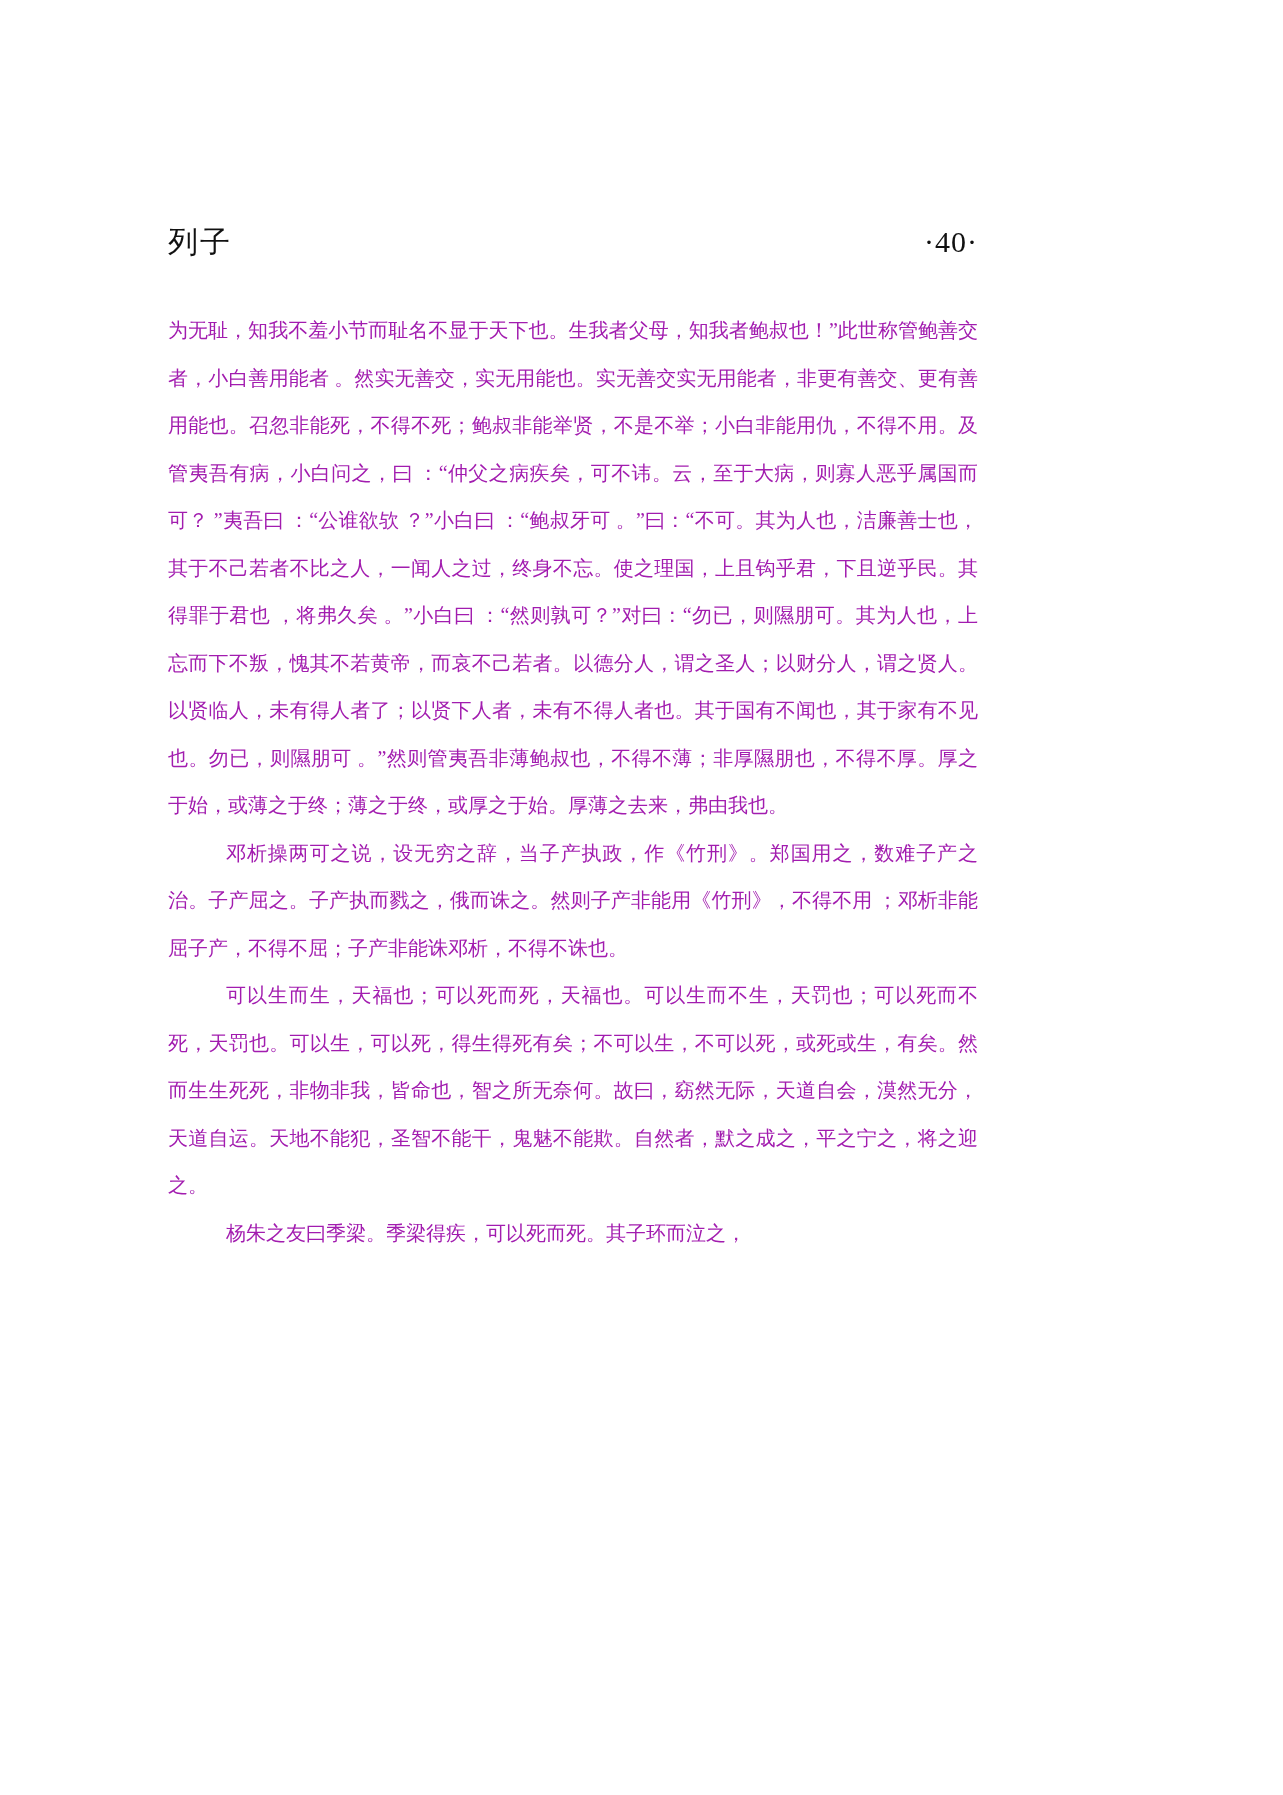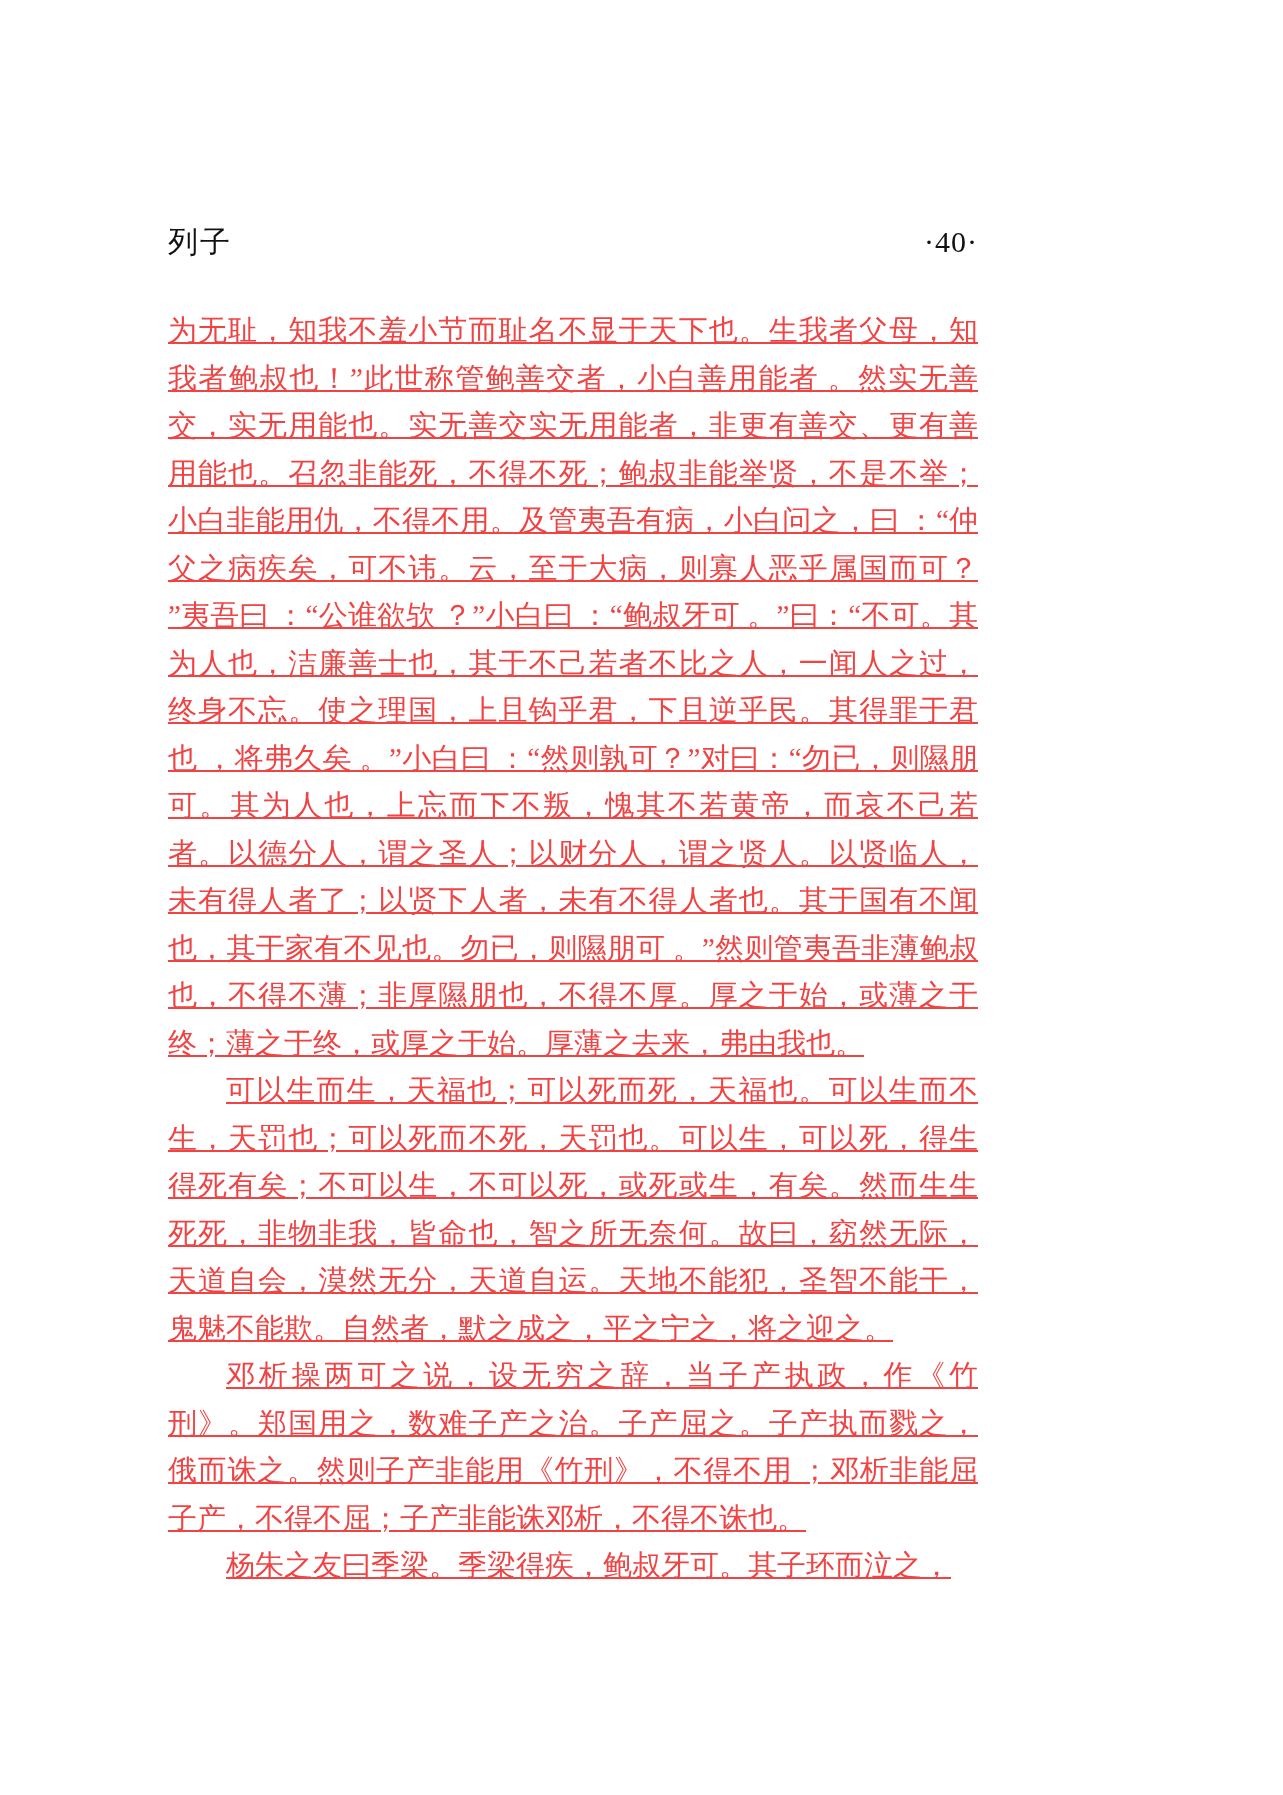--- a/index.html
+++ b/index.html
@@ -39,26 +39,25 @@
     letter-spacing: 2px;
     font-family: "Liberation Serif", "DejaVu Serif", serif;
     color: #111111;
   }
   .header-page-number {
     font-size: 30px;
     letter-spacing: 1px;
     color: #111111;
   }
   .body-text {
-    font-size: 29px;
+    font-size: 20px;
     line-height: 47.5px;
     text-align: justify;
     text-justify: inter-character;
-    color: #ef4444;
-    text-decoration: underline;
+    color: #a21caf;
   }
   .para {
     margin: 0;
     padding: 0;
   }
   .para.indent {
     text-indent: 58px;
   }
 </style>
 </head>
@@ -67,19 +66,19 @@
 <div class="page">
   <div class="page-inner">
 
     <div class="header">
       <div class="header-title">列子</div>
       <div class="header-page-number">·40·</div>
     </div>
 
     <div class="body-text">
       <p class="para">为无耻，知我不羞小节而耻名不显于天下也。生我者父母，知我者鲍叔也！”此世称管鲍善交者，小白善用能者 。然实无善交，实无用能也。实无善交实无用能者，非更有善交、更有善用能也。召忽非能死，不得不死；鲍叔非能举贤，不是不举；小白非能用仇，不得不用。及管夷吾有病，小白问之，曰 ：“仲父之病疾矣，可不讳。云，至于大病，则寡人恶乎属国而可？ ”夷吾曰 ：“公谁欲欤 ？”小白曰 ：“鲍叔牙可 。”曰：“不可。其为人也，洁廉善士也，其于不己若者不比之人，一闻人之过，终身不忘。使之理国，上且钩乎君，下且逆乎民。其得罪于君也 ，将弗久矣 。”小白曰 ：“然则孰可？”对曰：“勿已，则隰朋可。其为人也，上忘而下不叛，愧其不若黄帝，而哀不己若者。以德分人，谓之圣人；以财分人，谓之贤人。以贤临人，未有得人者了；以贤下人者，未有不得人者也。其于国有不闻也，其于家有不见也。勿已，则隰朋可 。”然则管夷吾非薄鲍叔也，不得不薄；非厚隰朋也，不得不厚。厚之于始，或薄之于终；薄之于终，或厚之于始。厚薄之去来，弗由我也。</p>
+      <p class="para indent">邓析操两可之说，设无穷之辞，当子产执政，作《竹刑》。郑国用之，数难子产之治。子产屈之。子产执而戮之，俄而诛之。然则子产非能用《竹刑》，不得不用 ；邓析非能屈子产，不得不屈；子产非能诛邓析，不得不诛也。</p>
       <p class="para indent">可以生而生，天福也；可以死而死，天福也。可以生而不生，天罚也；可以死而不死，天罚也。可以生，可以死，得生得死有矣；不可以生，不可以死，或死或生，有矣。然而生生死死，非物非我，皆命也，智之所无奈何。故曰，窈然无际，天道自会，漠然无分，天道自运。天地不能犯，圣智不能干，鬼魅不能欺。自然者，默之成之，平之宁之，将之迎之。</p>
-      <p class="para indent">邓析操两可之说，设无穷之辞，当子产执政，作《竹刑》。郑国用之，数难子产之治。子产屈之。子产执而戮之，俄而诛之。然则子产非能用《竹刑》，不得不用 ；邓析非能屈子产，不得不屈；子产非能诛邓析，不得不诛也。</p>
-      <p class="para indent">杨朱之友曰季梁。季梁得疾，鲍叔牙可。其子环而泣之，</p>
+      <p class="para indent">杨朱之友曰季梁。季梁得疾，可以死而死。其子环而泣之，</p>
     </div>
 
   </div>
 </div>
 
 </body></html>

